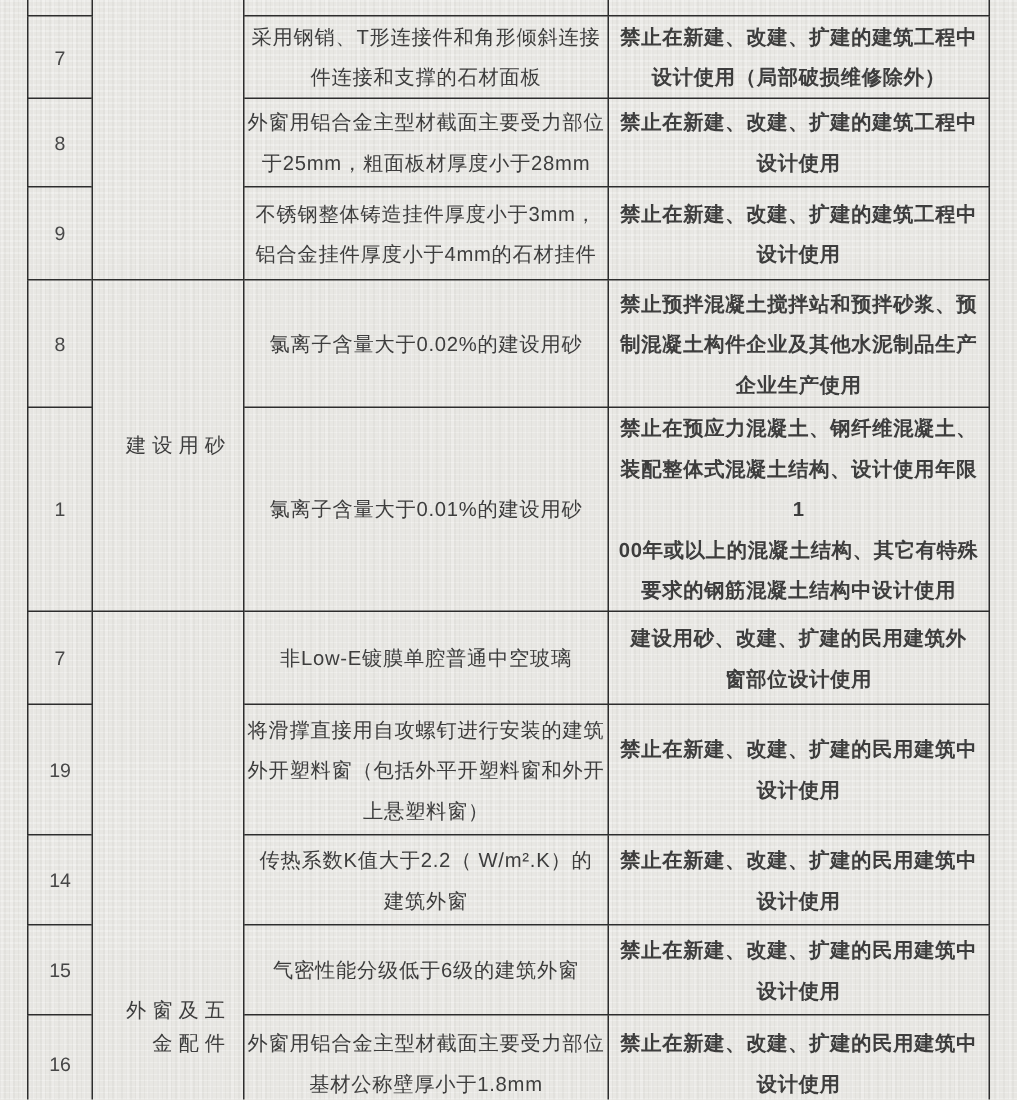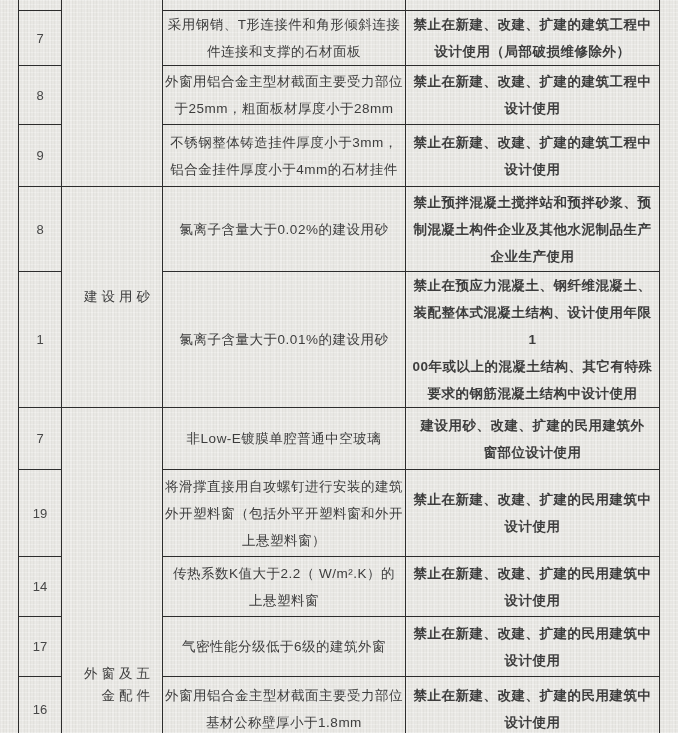--- a/index.html
+++ b/index.html
@@ -108,27 +108,27 @@
         <td class="desc">将滑撑直接用自攻螺钉进行安装的建筑
 外开塑料窗（包括外平开塑料窗和外开
 上悬塑料窗）</td>
         <td class="restr">禁止在新建、改建、扩建的民用建筑中
 设计使用</td>
       </tr>
 
       <tr style="height:60px">
         <td class="num">14</td>
         <td class="desc">传热系数K值大于2.2（ W/m².K）的
-上悬塑料窗</td>
+建筑外窗</td>
         <td class="restr">禁止在新建、改建、扩建的民用建筑中
 设计使用</td>
       </tr>
 
       <tr style="height:60px">
-        <td class="num">17</td>
+        <td class="num">15</td>
         <td class="desc">气密性能分级低于6级的建筑外窗</td>
         <td class="restr">禁止在新建、改建、扩建的民用建筑中
 设计使用</td>
       </tr>
 
       <tr style="height:65px">
         <td class="num">16</td>
         <td class="desc">外窗用铝合金主型材截面主要受力部位
 基材公称壁厚小于1.8mm</td>
         <td class="restr">禁止在新建、改建、扩建的民用建筑中

